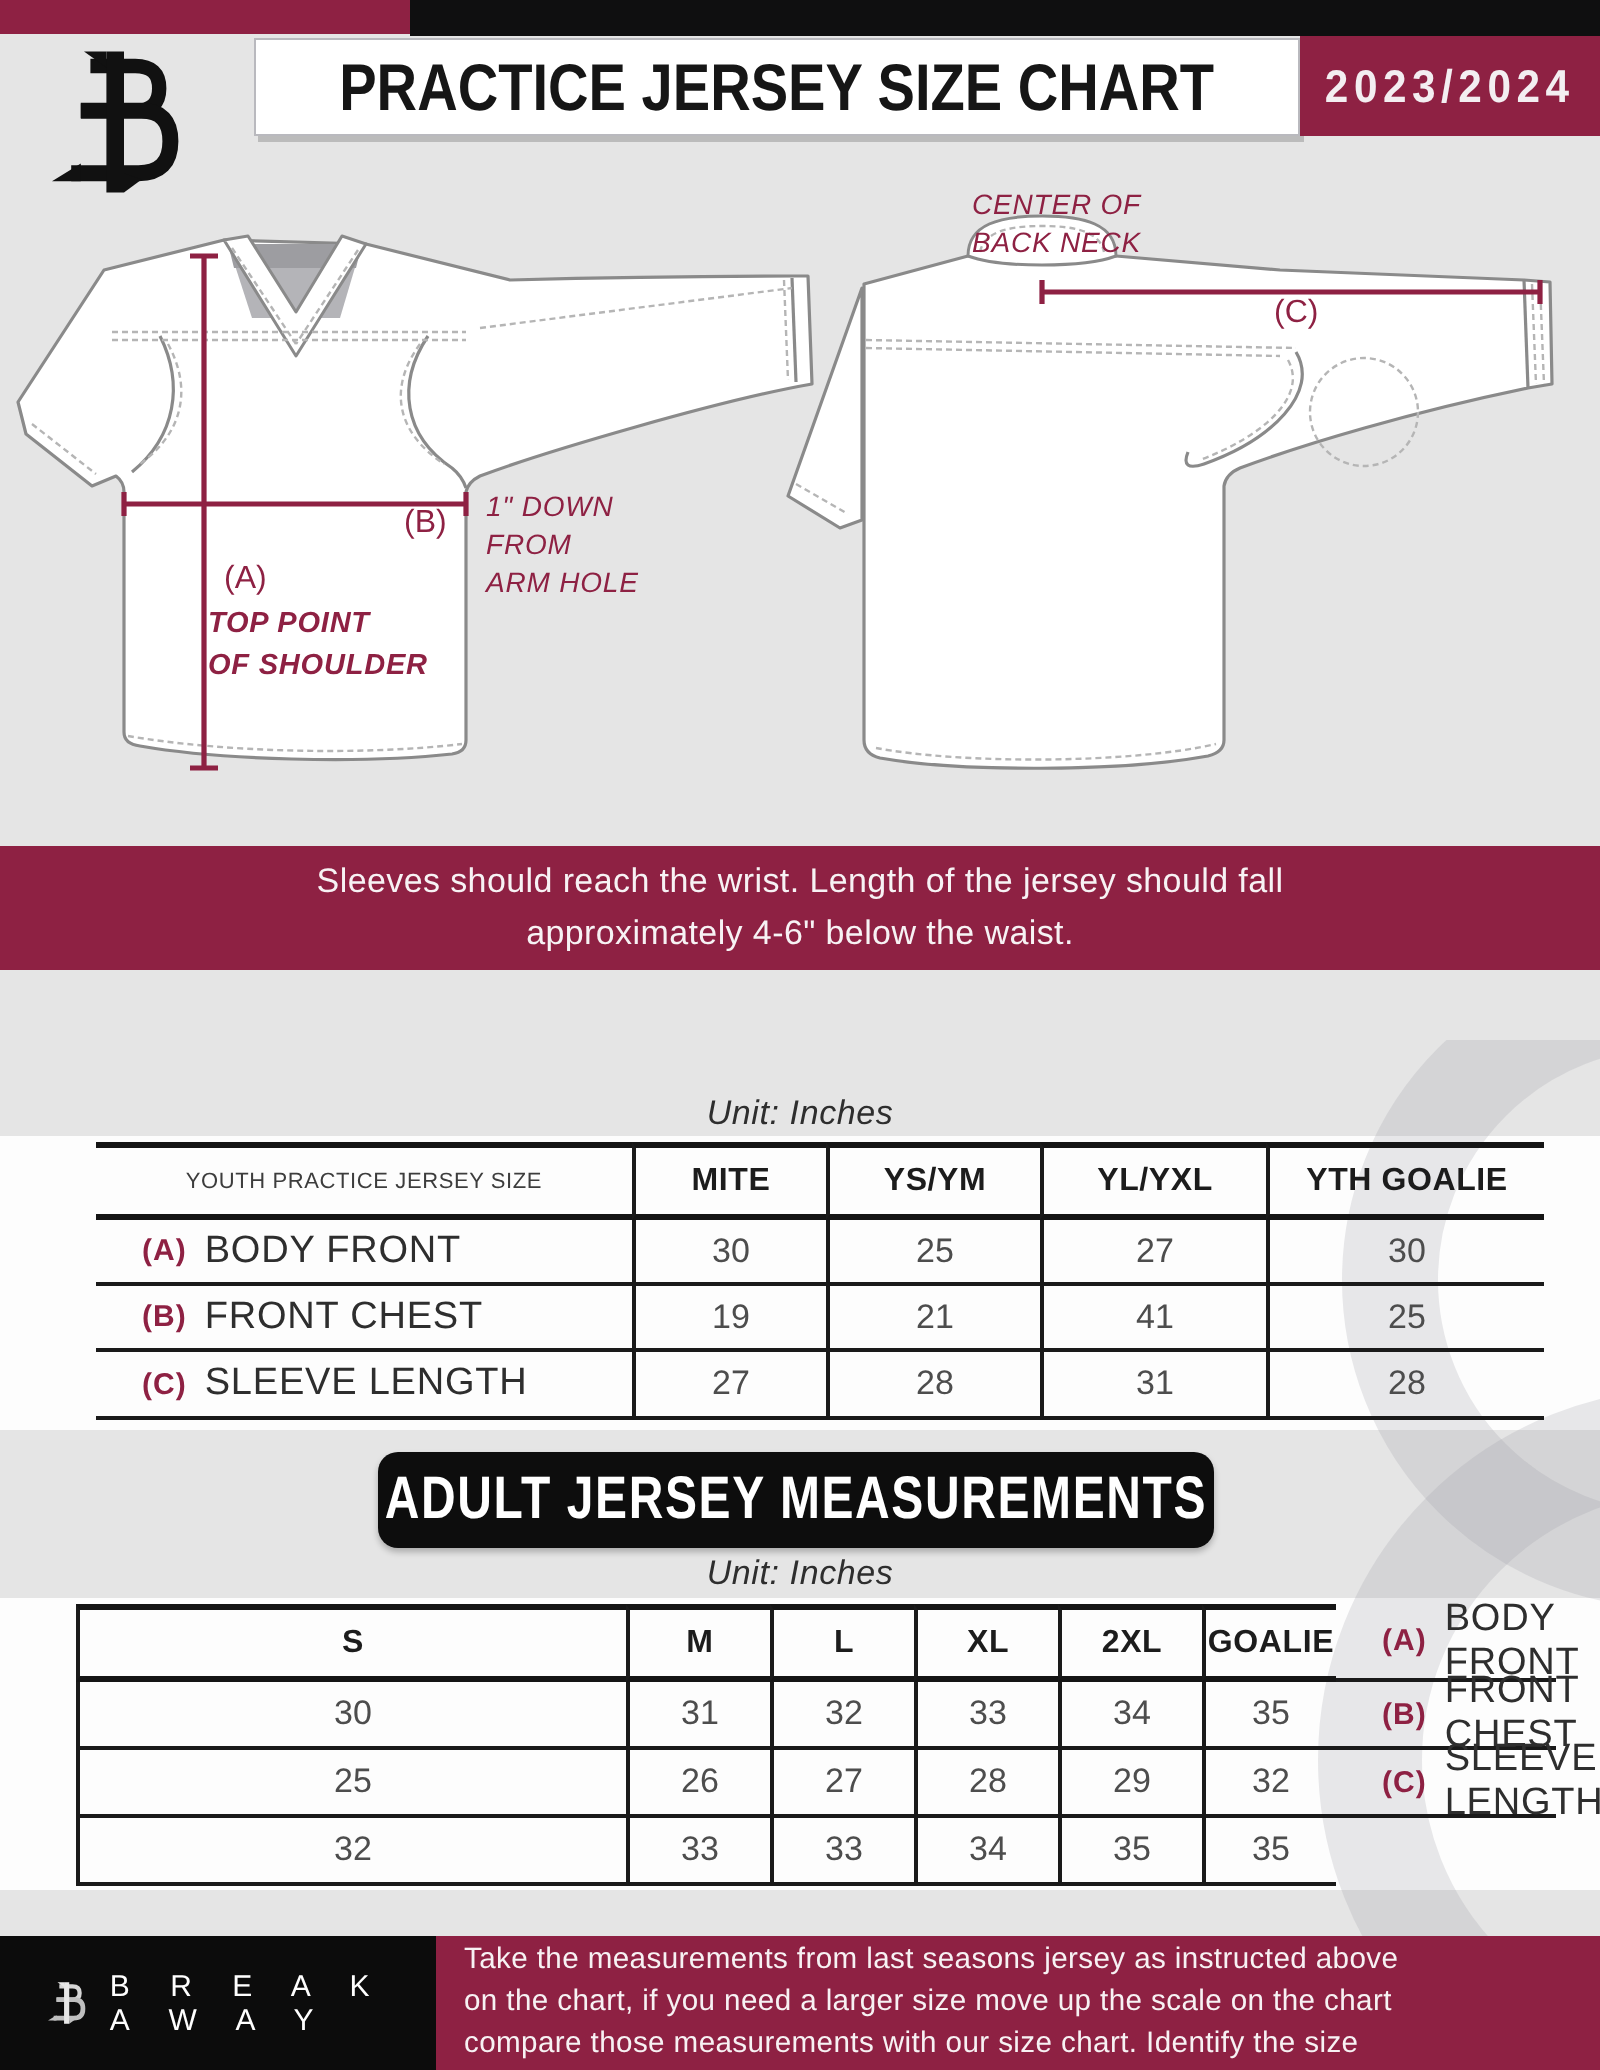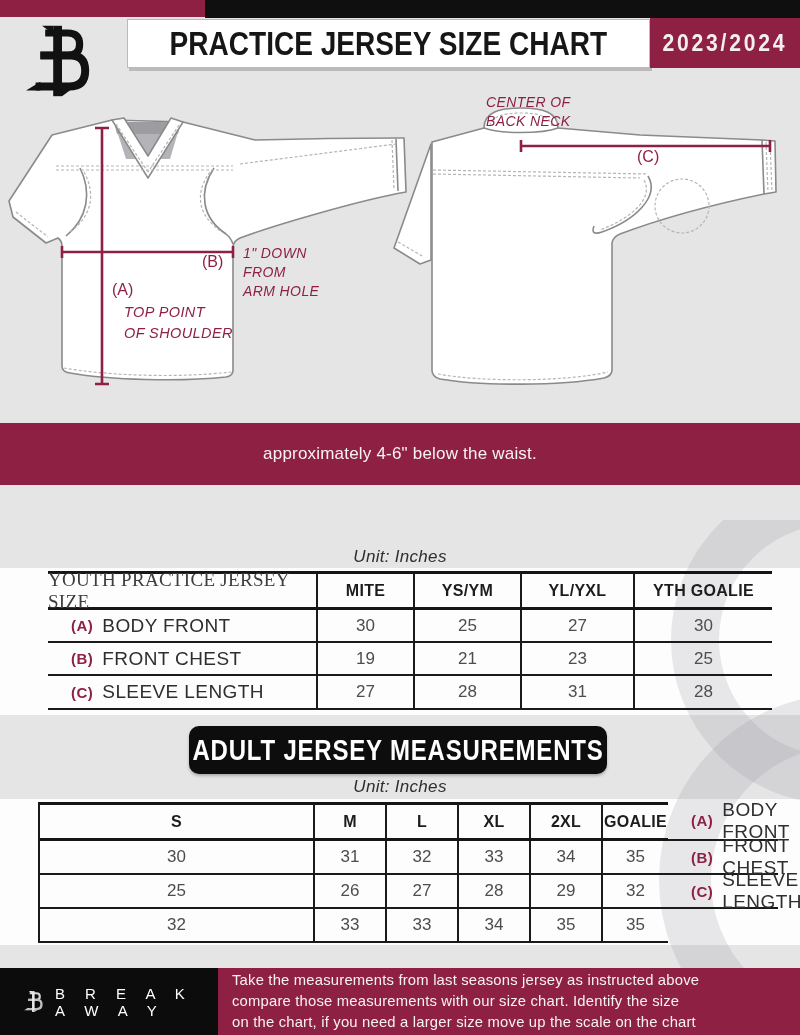--- a/index.html
+++ b/index.html
@@ -63,21 +63,21 @@
   .sizetable{display:grid;z-index:2;}
   .sizetable .cell{
     display:flex;align-items:center;justify-content:center;
     border-bottom:2px solid #1a1a1a;background:transparent;
   }
   .sizetable .top{border-top:3px solid #151515;}
   .sizetable .hdr{border-bottom:3px solid #151515;}
   .sizetable .vline{border-left:2px solid #1a1a1a;}
   .sizetable .labelcell{justify-content:flex-start;padding-left:23px;}
   .sizetable .labelhdr{justify-content:center;}
-  .lblhdr-text{font-size:19px;color:#3d3d3d;letter-spacing:0.3px;font-family:Liberation Serif, serif;}
+  .lblhdr-text{font-size:11px;color:#3d3d3d;letter-spacing:0.3px;}
   .sizehdr-text{font-size:16px;font-weight:bold;color:#1c1c1c;letter-spacing:0.3px;}
   .rowkey{font-size:15px;font-weight:bold;color:#8e2143;margin-right:9px;letter-spacing:0.5px;}
   .rowlabel{font-size:19px;color:#2e2e2e;letter-spacing:0.4px;}
   .val{font-size:17px;color:#4d4d4d;}
   
   .footer-black{left:0;top:968px;width:218px;height:67px;background:#0c0c0c;z-index:2;
     display:flex;align-items:center;}
   .footer-maroon{left:218px;top:968px;width:582px;height:67px;background:#8e2143;z-index:2;
     display:flex;flex-direction:column;justify-content:center;padding:4px 12px 4px 14px;}
   .footer-maroon div{color:#f7f1f3;font-size:14.8px;line-height:21px;letter-spacing:0.2px;white-space:nowrap;}
@@ -175,26 +175,27 @@
     <div class="it">BACK NECK</div>
   </div>
   <div class="abs anno key" style="left:637px;top:148px;">(C)</div>
   <div class="abs anno key" style="left:202px;top:253px;">(B)</div>
   <div class="abs anno" style="left:243px;top:244px;">
     <div class="it">1" DOWN</div>
     <div class="it">FROM</div>
     <div class="it">ARM HOLE</div>
   </div>
   <div class="abs anno key" style="left:112px;top:281px;">(A)</div>
-  <div class="abs anno" style="left:124px;top:302px;">
+  <div class="abs anno" style="left:104px;top:302px;font-weight:bold;">
     <div class="it2">TOP POINT</div>
     <div class="it2">OF SHOULDER</div>
   </div>
 
   <div class="abs banner">
+    <div>Sleeves should reach the wrist. Length of the jersey should fall</div>
     <div>approximately 4-6" below the waist.</div>
   </div>
 
   <svg class="abs wm" style="left:600px;top:520px;" width="200" height="470" viewBox="0 0 200 470">
     <g fill="none" stroke="#9b9ba4" stroke-opacity="0.22">
       <circle cx="235" cy="120" r="140" stroke-width="48"></circle>
       <circle cx="245" cy="360" r="160" stroke-width="52"></circle>
     </g>
   </svg>
 
@@ -241,21 +242,21 @@
       <span class="rowkey">(B)</span>
       <span class="rowlabel">FRONT CHEST</span>
       </div>
     <div class="cell vline">
         <span class="val">19</span>
       </div>
     <div class="cell vline">
         <span class="val">21</span>
       </div>
     <div class="cell vline">
-        <span class="val">23</span>
+        <span class="val">41</span>
       </div>
     <div class="cell vline">
         <span class="val">25</span>
       </div>
 
     <div class="cell labelcell">
       <span class="rowkey">(C)</span>
       <span class="rowlabel">SLEEVE LENGTH</span>
       </div>
     <div class="cell vline">
@@ -373,17 +374,17 @@
       <path d="M 18,39 L 56,39 Q 74,39 74,58 Q 74,78 54,78 L 12,78" fill="none" stroke="#bfbfbf" stroke-width="10"></path>
       <path d="M 34,2 L 45,2 L 45,90 L 34,90 Z" fill="#e8e8e8"></path>
       <path d="M 20,2 L 34,2 L 34,12 Z" fill="#e8e8e8"></path>
       <path d="M 0,83 L 18,72 L 18,83 Z" fill="#bfbfbf"></path>
       <path d="M 45,90 L 56,82 L 45,78 Z" fill="#bfbfbf"></path>
     </svg>
     <span class="brand">B R E A K A W A Y</span>
   </div>
   <div class="abs footer-maroon">
     <div>Take the measurements from last seasons jersey as instructed above</div>
+    <div>on the chart, if you need a larger size move up the scale on the chart</div>
     <div>compare those measurements  with our size chart. Identify the size</div>
-    <div>on the chart, if you need a larger size move up the scale on the chart</div>
   </div>
 
 </div>
 
 </body></html>

